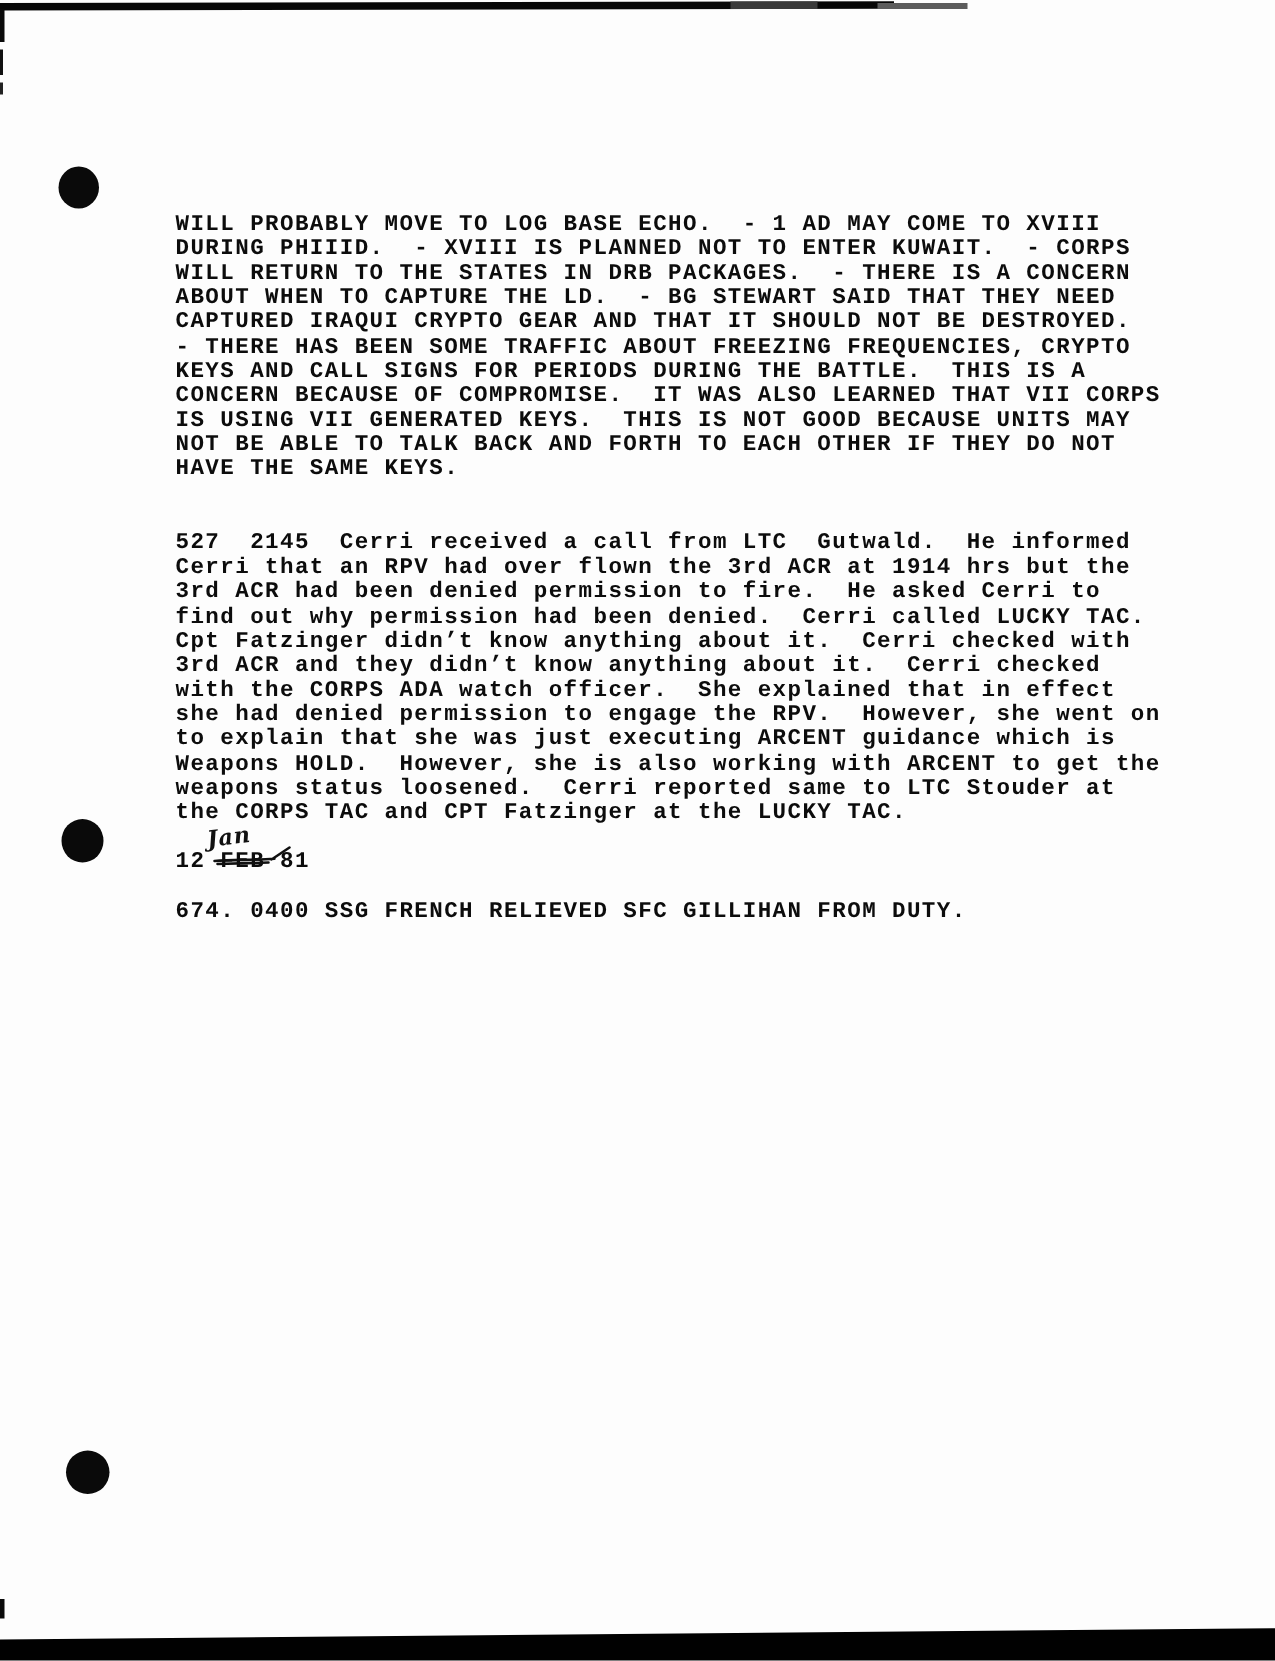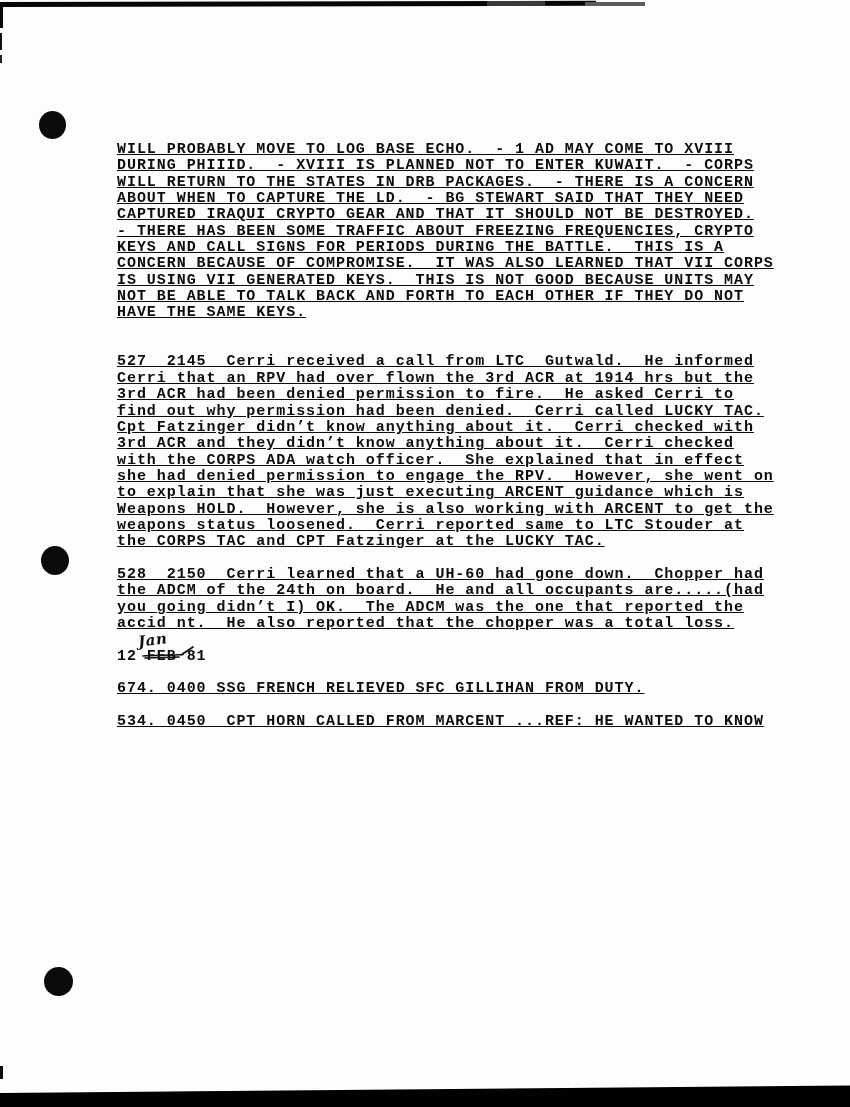--- a/index.html
+++ b/index.html
@@ -89,21 +89,20 @@
     width: 665px;
     color: #0c0c0c;
     font-weight: 700;
     font-size: 15px;
     line-height: 16.35px;
     letter-spacing: 0.95px;
   }
   .para {
     margin: 0 0 16.35px 0;
     white-space: pre-wrap;
-    text-decoration: underline;
   }
   .para.gap2 { margin-bottom: 32.7px; }
 
   
   .date-line {
     position: relative;
     margin: 0 0 16.35px 0;
     white-space: pre;
   }
   .struck {
@@ -165,27 +164,22 @@
 3rd ACR had been denied permission to fire.  He asked Cerri to
 find out why permission had been denied.  Cerri called LUCKY TAC.
 Cpt Fatzinger didn’t know anything about it.  Cerri checked with
 3rd ACR and they didn’t know anything about it.  Cerri checked
 with the CORPS ADA watch officer.  She explained that in effect
 she had denied permission to engage the RPV.  However, she went on
 to explain that she was just executing ARCENT guidance which is
 Weapons HOLD.  However, she is also working with ARCENT to get the
 weapons status loosened.  Cerri reported same to LTC Stouder at
 the CORPS TAC and CPT Fatzinger at the LUCKY TAC.</p>
-      <p class="para">528  2150  Cerri learned that a UH-60 had gone down.  Chopper had
-the ADCM of the 24th on board.  He and all occupants are.....(had
-you going didn’t I) OK.  The ADCM was the one that reported the
-accid nt.  He also reported that the chopper was a total loss.</p>
       <div class="date-line"><span>12 </span><span class="struck"><span>FEB</span><span class="handwritten">Jan</span><svg class="strike-svg" width="60" height="30">
             <path d="M2,17 C14,16 28,16.5 42,15.5 M4,19 L38,18 M40,16 L52,8" stroke="#101010" stroke-width="1.7" fill="none" stroke-linecap="round"></path>
           </svg></span><span> 81</span></div>
       <p class="para">674. 0400 SSG FRENCH RELIEVED SFC GILLIHAN FROM DUTY.</p>
-      <p class="para">534. 0450  CPT HORN CALLED FROM MARCENT ...REF: HE WANTED TO KNOW</p>
     </section>
 
   <div class="bottom-edge-streak"></div>
   <div class="bottom-edge"></div>
 
 </main>
 
 </body></html>

